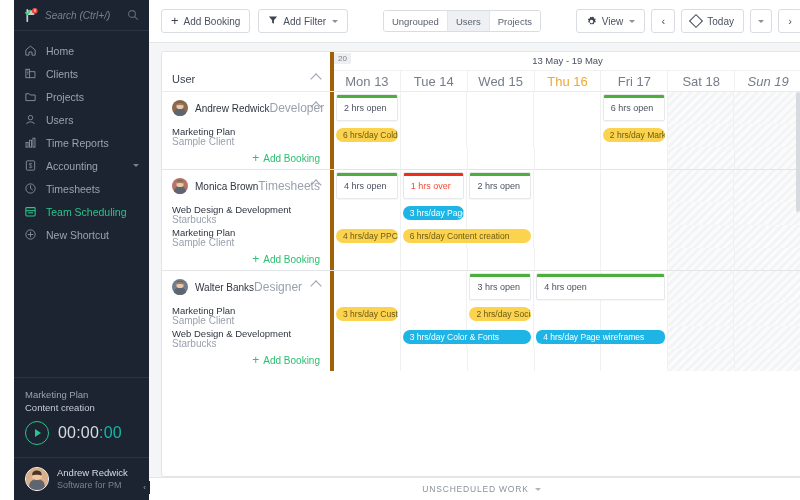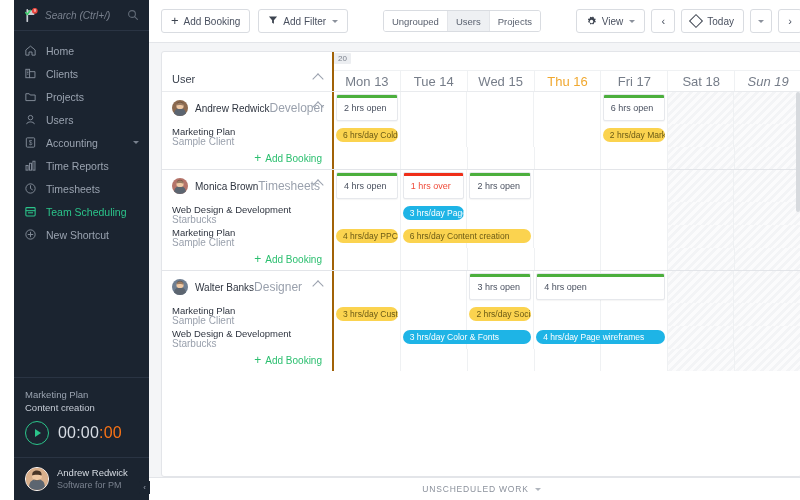--- a/index.html
+++ b/index.html
@@ -48,21 +48,21 @@
   .play-btn{
     width:22px;height:22px;border-radius:50%;border:1.5px solid #2bc48a;
     display:flex;align-items:center;justify-content:center;flex:0 0 auto;
   }
   .play-tri{
     width:0;height:0;margin-left:1.5px;
     border-top:4px solid transparent;border-bottom:4px solid transparent;
     border-left:6px solid #2bc48a;
   }
   .t-clock{font-size:16px;color:#d7dce3;letter-spacing:.2px;}
-  .t-clock .dim{color:#f97316;}
+  .t-clock .dim{color:#14b8a6;}
   .sb-user{
     display:flex;align-items:center;gap:8px;padding:9px 11px;
     border-top:1px solid #2a3443;
   }
   .sb-ava{
     width:22px;height:22px;border-radius:50%;flex:0 0 auto;overflow:hidden;
     border:1.5px solid #fff;position:relative;background:#c98f6b;
   }
   .sb-user .nm{color:#d7dce3;font-size:9.5px;line-height:12px;}
   .sb-user .rl{color:#79818e;font-size:9px;line-height:12px;}
@@ -109,21 +109,21 @@
     display:flex;align-items:center;justify-content:center;font-size:11px;color:#4a5160;cursor:default;
   }
 
   
   .sched-wrap{flex:1;padding:8px 12px 0 12px;min-height:0;display:flex;flex-direction:column;}
   .sched{
     background:#fff;border:1px solid #e3e5e9;border-radius:3px;
     flex:1;display:flex;flex-direction:column;overflow:hidden;position:relative;
   }
   .grid-row{display:flex;}
-  .lcol{width:172px;min-width:172px;border-right:2px solid #a16207;box-sizing:border-box;}
+  .lcol{width:172px;min-width:172px;border-right:4px solid #a16207;box-sizing:border-box;}
   .rcol{flex:1;display:flex;position:relative;min-width:0;}
 
   
   .hdr{border-bottom:1px solid #e9ebee;}
   .hdr .lcol{display:flex;align-items:flex-end;padding:0 10px 6px 10px;height:39px;box-sizing:border-box;
              justify-content:space-between;}
   .hdr-user{font-size:11px;color:#3d4450;}
   .chev-up{
     width:7px;height:7px;border-left:1.3px solid #9aa1ad;border-top:1.3px solid #9aa1ad;
     transform:rotate(45deg);margin-bottom:2px;
@@ -275,37 +275,37 @@
               <circle cx="7" cy="5" r="2.4" fill="none" stroke="#9aa3b0" stroke-width="1.05"></circle>
               <path d="M2.8 12 C3.2 8.8 10.8 8.8 11.2 12" fill="none" stroke="#9aa3b0" stroke-width="1.05"></path>
             </svg>
         </span>
         <span>Users</span>
       </div>
 
       <div class="sb-item">
         <span class="ic">
           <svg viewBox="0 0 14 14" width="13" height="13">
-              <rect x="2.5" y="2" width="9" height="10" rx="1" fill="none" stroke="#9aa3b0" stroke-width="1.05"></rect>
-              <text x="7" y="9.4" font-size="7" fill="#9aa3b0" text-anchor="middle" font-family="Liberation Sans, sans-serif">$</text>
-            </svg>
-        </span>
-        <span>Accounting</span>
-        <span class="sb-caret"></span>
-      </div>
-
-      <div class="sb-item">
-        <span class="ic">
-          <svg viewBox="0 0 14 14" width="13" height="13">
               <rect x="2.2" y="7" width="2.2" height="5" fill="none" stroke="#9aa3b0" stroke-width="1.05"></rect>
               <rect x="5.9" y="4.6" width="2.2" height="7.4" fill="none" stroke="#9aa3b0" stroke-width="1.05"></rect>
               <rect x="9.6" y="2.4" width="2.2" height="9.6" fill="none" stroke="#9aa3b0" stroke-width="1.05"></rect>
             </svg>
         </span>
         <span>Time Reports</span>
+      </div>
+
+      <div class="sb-item">
+        <span class="ic">
+          <svg viewBox="0 0 14 14" width="13" height="13">
+              <rect x="2.5" y="2" width="9" height="10" rx="1" fill="none" stroke="#9aa3b0" stroke-width="1.05"></rect>
+              <text x="7" y="9.4" font-size="7" fill="#9aa3b0" text-anchor="middle" font-family="Liberation Sans, sans-serif">$</text>
+            </svg>
+        </span>
+        <span>Accounting</span>
+        <span class="sb-caret"></span>
       </div>
 
       <div class="sb-item">
         <span class="ic">
           <svg viewBox="0 0 14 14" width="13" height="13">
               <circle cx="7" cy="7" r="5" fill="none" stroke="#9aa3b0" stroke-width="1.05"></circle>
               <path d="M7 4 V7 L9.1 8.4" fill="none" stroke="#9aa3b0" stroke-width="1.05" stroke-linecap="round"></path>
             </svg>
         </span>
         <span>Timesheets</span>
@@ -418,20 +418,21 @@
       <div class="sched">
 
         <div class="grid-row hdr">
           <div class="lcol">
             <span class="hdr-user">User</span>
             <span class="chev-up"></span>
           </div>
           <div class="rcol">
             <div class="wkline">
               <span class="wknum">20</span>
+              <span class="wktitle">13 May - 19 May</span>
             </div>
             <div class="dayrow" id="dayheaders">
                 <div class="dayh">Mon 13</div>
                 <div class="dayh">Tue 14</div>
                 <div class="dayh">Wed 15</div>
                 <div class="dayh today">Thu 16</div>
                 <div class="dayh">Fri 17</div>
                 <div class="dayh">Sat 18</div>
                 <div class="dayh">Sun 19</div>
               </div>
@@ -674,21 +675,21 @@
                   <div class="daycell"></div>
                   <div class="daycell"></div>
                   <div class="daycell"></div>
                   <div class="daycell"></div>
                   <div class="daycell we"></div>
                   <div class="daycell we"></div>
                   <div class="pill-layer">
                     <div class="pill blue" style="left: calc(14.2857% + 2px); width: calc(28.5714% - 5px);">
                       <span>3 hrs/day Color &amp; Fonts</span>
                     </div>
-                    <div class="pill blue" style="left: calc(42.8571% + 2px); width: calc(28.5714% - 5px);">
+                    <div class="pill blue" style="left: calc(42.8571% + 2px); width: calc(28.5714% - 5px); border-radius: 6px;">
                       <span>4 hrs/day Page wireframes</span>
                     </div>
                   </div>
                 </div>
               </div>
               <div class="addrow">
                 <div class="lcol">
                   <span class="addbk">
                     <span class="p">+</span>
                     <span>Add Booking</span>

